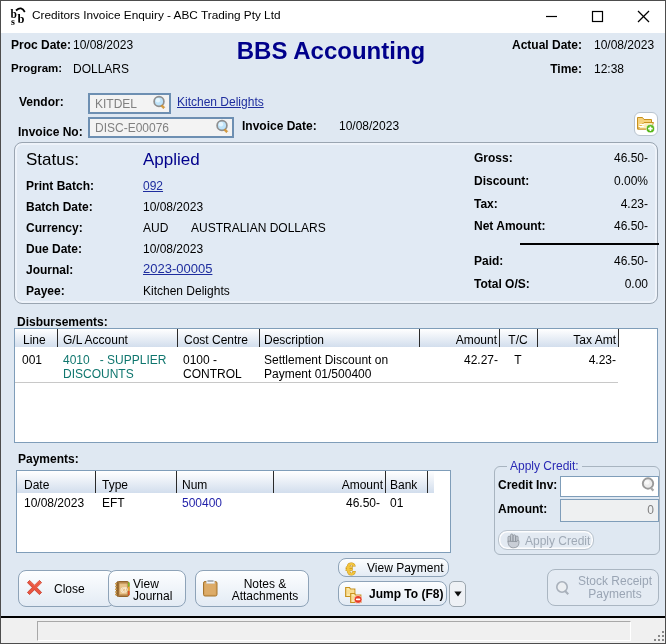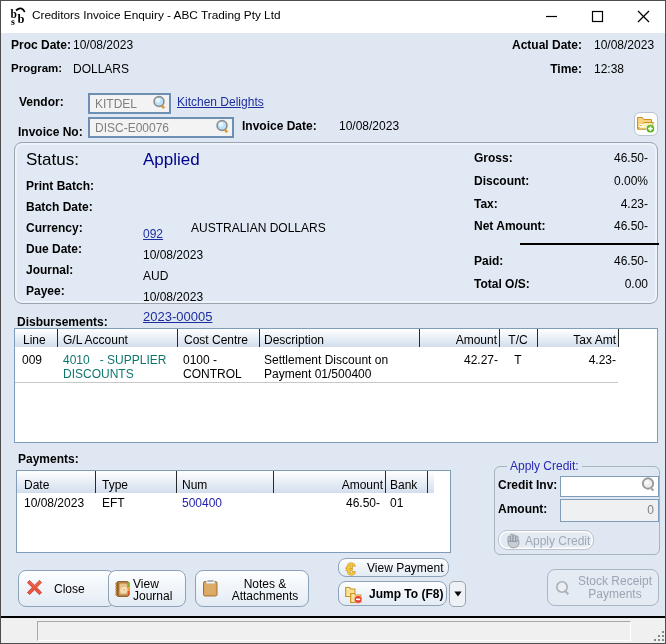--- a/index.html
+++ b/index.html
@@ -13,21 +13,21 @@
 .gray { color:#808080; }
 
 #titlebar { position:absolute; left:0; top:0; width:664px; height:32px; background:#ffffff; }
 #title-text { position:absolute; left:31px; top:7px; font-size:11.8px; color:#000; }
 
 .inputbox { position:absolute; border:2px solid #6d8fb2; background:#f3f3f3; height:21px; }
 .inputbox .txt { position:absolute; left:5px; top:2px; color:#808080; font-size:12px; }
 
 #panel { position:absolute; left:13px; top:141px; width:644px; height:162px; border:1px solid #9aa5b1; border-radius:8px; background:#e1eaf4; box-shadow: inset 0 0 0 2px #eef3fa; }
 .plabel { position:absolute; left:25px; font-weight:bold; }
-.pval { position:absolute; left:142px;margin-top:48px; }
+.pval { position:absolute; left:142px; }
 .rlabel { position:absolute; font-weight:bold; left:473px; }
 .rval { position:absolute; right:17px; text-align:right; }
 
 .tbl { position:absolute; background:#ffffff; border:1px solid #7f9db9; }
 .thead { position:absolute; left:0; top:0; height:18px; background:linear-gradient(#ffffff,#d2deed); }
 .th { position:absolute; top:0; height:18px; line-height:22px; overflow:hidden; }
 .vsep { position:absolute; top:0; width:1px; height:18px; background:#2a2a2a; }
 .cell { position:absolute; line-height:14px; }
 
 .btn { position:absolute; border:1px solid #8ea3b8; border-radius:8px; background:linear-gradient(#fdfeff,#e3ebf4); }
@@ -52,20 +52,21 @@
       <rect x="51.5" y="10.5" width="10" height="10" fill="none" stroke="#000" stroke-width="1.2"></rect>
       <line x1="97" y1="10" x2="108" y2="21" stroke="#000" stroke-width="1.2"></line>
       <line x1="108" y1="10" x2="97" y2="21" stroke="#000" stroke-width="1.2"></line>
     </svg>
   </div>
 
   <div class="abs b" style="left:10px;top:37px;font-size:12px">Proc Date:</div>
   <div class="abs" style="left:72px;top:37px">10/08/2023</div>
   <div class="abs b" style="left:10px;top:61px;font-size:11.5px">Program:</div>
   <div class="abs" style="left:72px;top:61px">DOLLARS</div>
+  <div class="abs b navy" style="left:0;top:35px;width:660px;text-align:center;font-size:24px;line-height:29px">BBS Accounting</div>
   <div class="abs b" style="left:431px;top:37px;width:150px;text-align:right">Actual Date:</div>
   <div class="abs" style="left:593px;top:37px">10/08/2023</div>
   <div class="abs b" style="left:431px;top:61px;width:150px;text-align:right">Time:</div>
   <div class="abs" style="left:593px;top:61px">12:38</div>
 
   <div class="abs b" style="left:18px;top:94px">Vendor:</div>
   <div class="inputbox" style="left:87px;top:92px;width:83px;">
     <span class="txt">KITDEL</span>
     <svg class="abs" style="right:1px;top:0px" width="16" height="16" viewBox="0 0 16 16">
       <circle cx="7" cy="6.5" r="4.9" fill="#bfe4fa" stroke="#8f8f8f" stroke-width="1.7"></circle>
@@ -137,21 +138,21 @@
     <div class="th" style="left:340px;width:142px;text-align:right">Amount</div>
     <div class="th" style="left:485px;width:36px;text-align:center">T/C</div>
     <div class="th" style="left:524px;width:77px;text-align:right">Tax Amt</div>
     <div class="vsep" style="left:42px"></div>
     <div class="vsep" style="left:162px"></div>
     <div class="vsep" style="left:244px"></div>
     <div class="vsep" style="left:404px"></div>
     <div class="vsep" style="left:484px"></div>
     <div class="vsep" style="left:522px"></div>
     <div class="vsep" style="left:603px"></div>
-    <div class="cell" style="left:7px;top:24px">009</div>
+    <div class="cell" style="left:7px;top:24px">001</div>
     <div class="cell" style="left:48px;top:24px;color:#0f766e;width:112px">4010&nbsp;&nbsp; - SUPPLIER DISCOUNTS</div>
     <div class="cell" style="left:168px;top:24px;width:70px">0100 - CONTROL</div>
     <div class="cell" style="left:249px;top:24px;width:135px">Settlement Discount on Payment 01/500400</div>
     <div class="cell" style="left:380px;top:24px;width:103px;text-align:right">42.27-</div>
     <div class="cell" style="left:485px;top:24px;width:36px;text-align:center">T</div>
     <div class="cell" style="left:524px;top:24px;width:77px;text-align:right">4.23-</div>
     <div class="abs" style="left:0;top:53px;width:603px;height:1px;background:#c8c8c8"></div>
   </div>
 
   <div class="abs b" style="left:17px;top:451px">Payments:</div>

